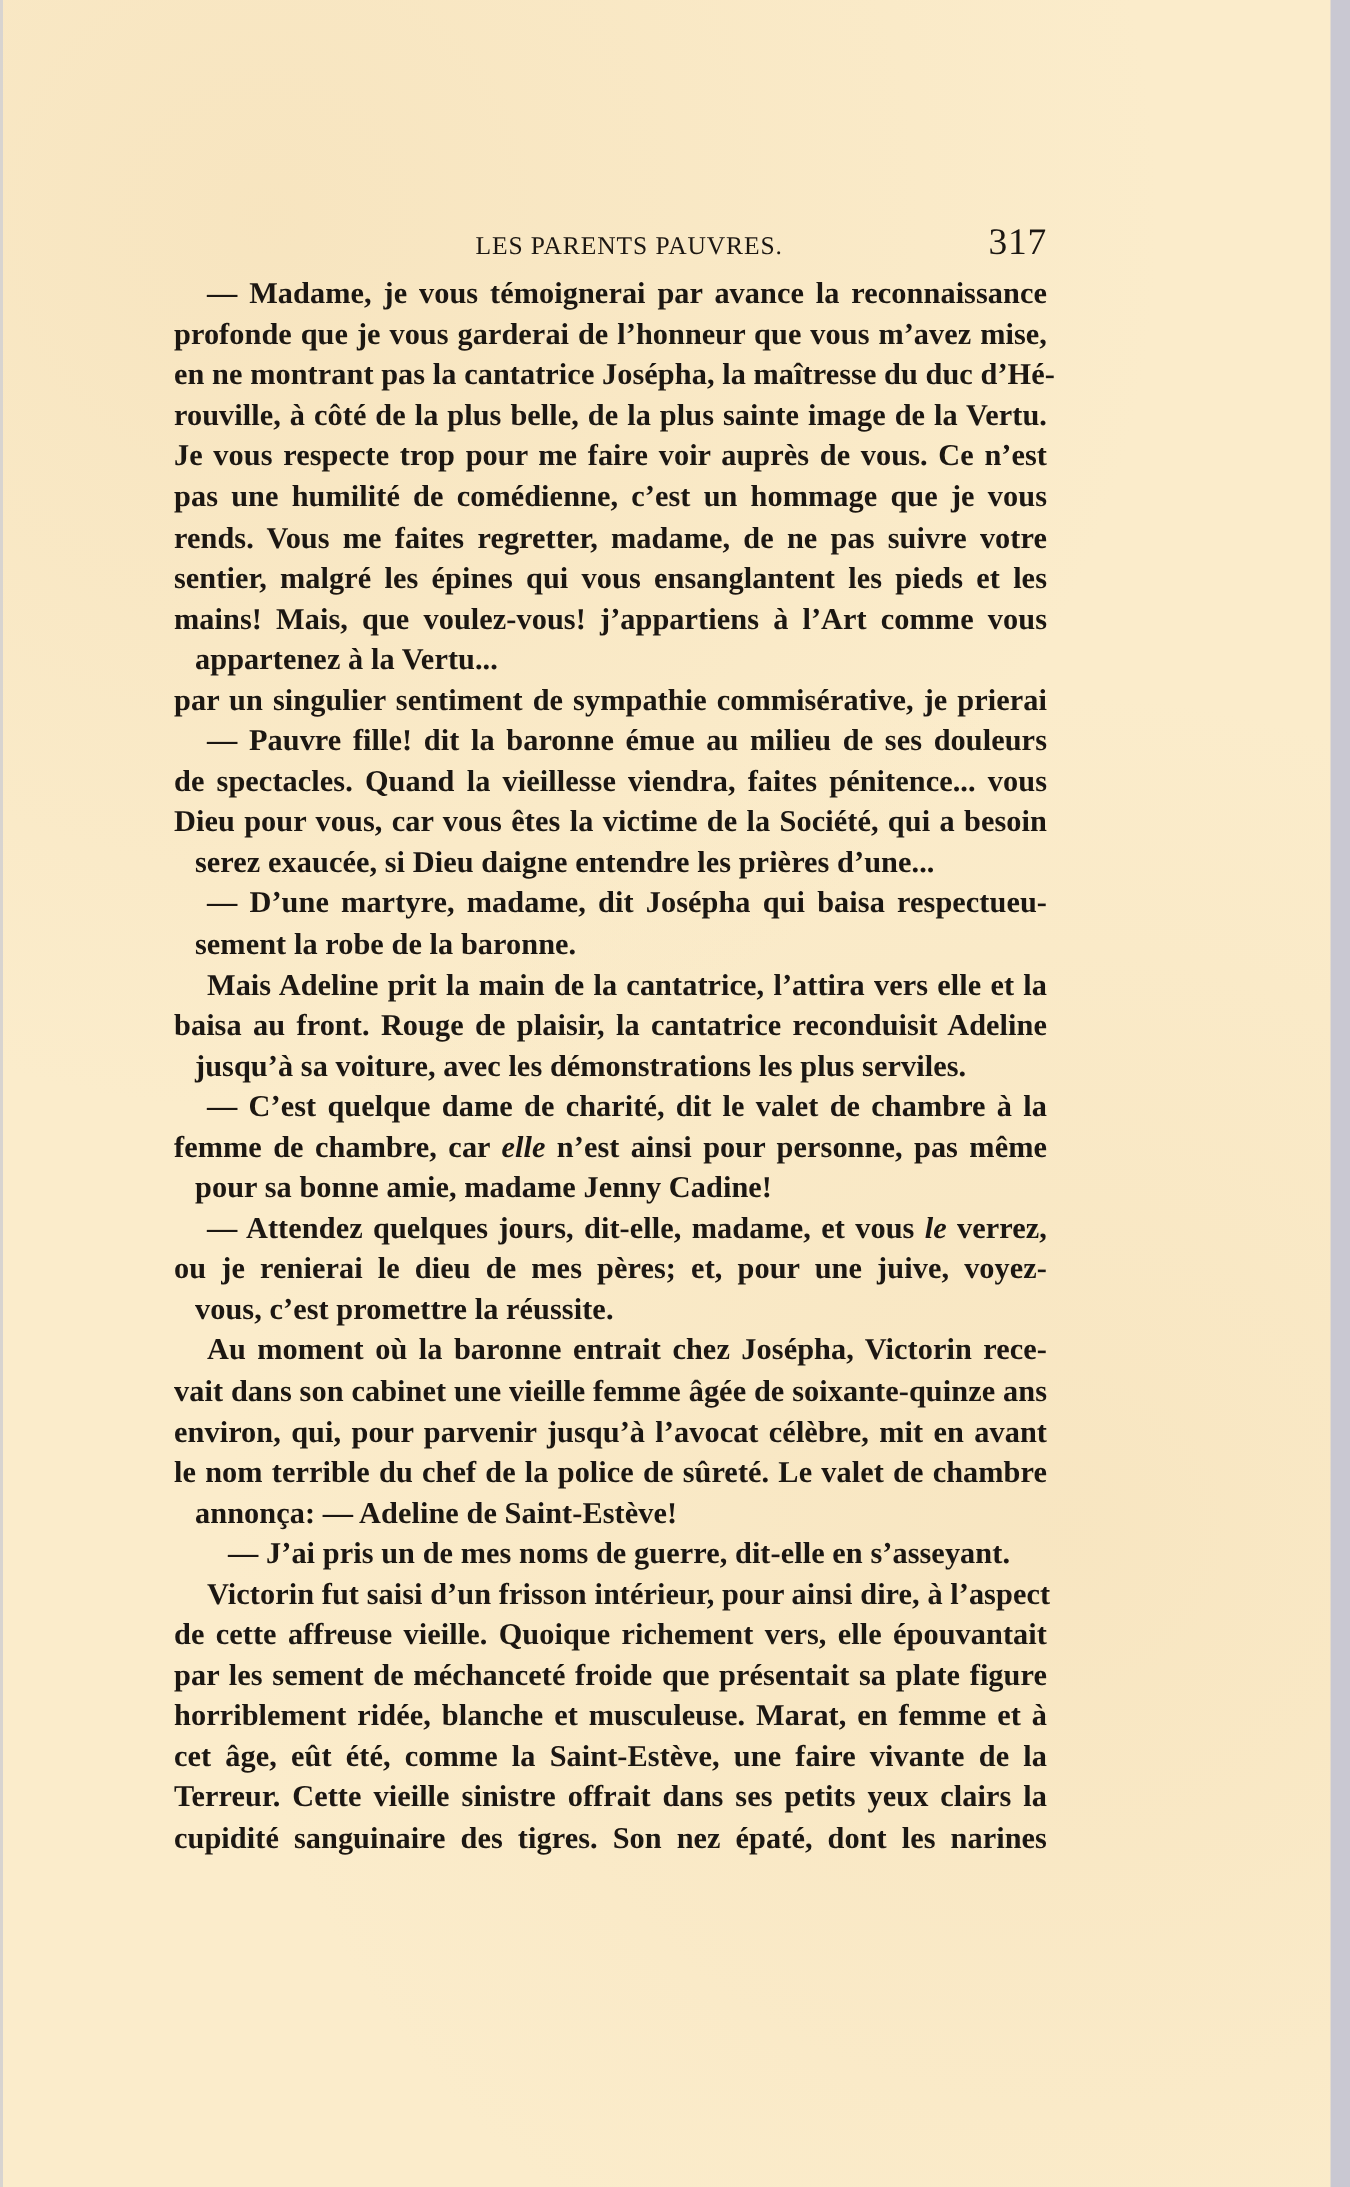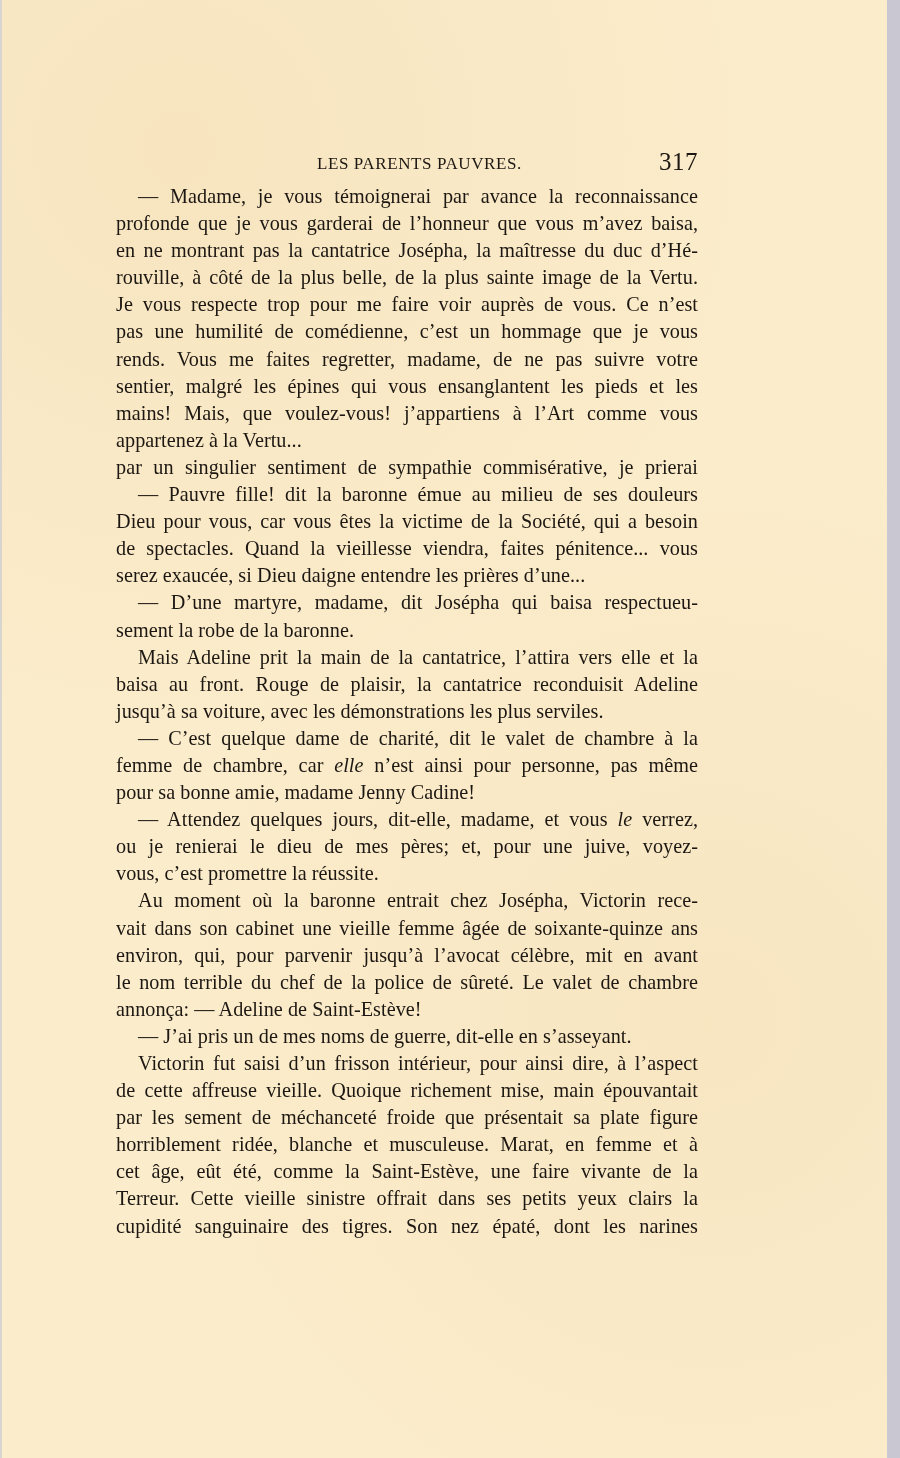--- a/index.html
+++ b/index.html
@@ -66,23 +66,25 @@
       line-height: 27.1px;
       color: #1c1712;
       letter-spacing: 0.05px;
     }
     .line {
       display: block;
       white-space: nowrap;
       text-align: justify;
       text-align-last: justify;
       height: 27.1px;
+      font-weight: bold;
     }
     .line.last {
       text-align-last: left;
+      margin-left: 14px;
     }
     .line.indent {
       padding-left: 22px;
     }
     em {
       font-style: italic;
       margin-top: 31px;
     }
   </style>
 </head>
@@ -92,35 +94,35 @@
   <div class="edge-left"></div>
 
   <div class="running-head">
     <span class="running-title">LES PARENTS PAUVRES.</span>
     <span class="page-number">317</span>
   </div>
 
   <div class="text-block" id="text-block">
       <div>
         <span class="line indent">— Madame, je vous témoignerai par avance la reconnaissance</span>
-        <span class="line">profonde que je vous garderai de l’honneur que vous m’avez baisa,</span>
+        <span class="line">profonde que je vous garderai de l’honneur que vous m’avez mise,</span>
         <span class="line">en ne montrant pas la cantatrice Josépha, la maîtresse du duc d’Hé-</span>
         <span class="line">rouville, à côté de la plus belle, de la plus sainte image de la Vertu.</span>
         <span class="line">Je vous respecte trop pour me faire voir auprès de vous. Ce n’est</span>
         <span class="line">pas une humilité de comédienne, c’est un hommage que je vous</span>
         <span class="line">rends. Vous me faites regretter, madame, de ne pas suivre votre</span>
         <span class="line">sentier, malgré les épines qui vous ensanglantent les pieds et les</span>
         <span class="line">mains! Mais, que voulez-vous! j’appartiens à l’Art comme vous</span>
         <span class="line last">appartenez à la Vertu...</span>
       </div>
       <div>
         <span class="line">par un singulier sentiment de sympathie commisérative, je prierai</span>
         <span class="line indent">— Pauvre fille! dit la baronne émue au milieu de ses douleurs</span>
+        <span class="line">de spectacles. Quand la vieillesse viendra, faites pénitence... vous</span>
         <span class="line">Dieu pour vous, car vous êtes la victime de la Société, qui a besoin</span>
-        <span class="line">de spectacles. Quand la vieillesse viendra, faites pénitence... vous</span>
         <span class="line last">serez exaucée, si Dieu daigne entendre les prières d’une...</span>
       </div>
       <div>
         <span class="line indent">— D’une martyre, madame, dit Josépha qui baisa respectueu-</span>
         <span class="line last">sement la robe de la baronne.</span>
       </div>
       <div>
         <span class="line indent">Mais Adeline prit la main de la cantatrice, l’attira vers elle et la</span>
         <span class="line">baisa au front. Rouge de plaisir, la cantatrice reconduisit Adeline</span>
         <span class="line last">jusqu’à sa voiture, avec les démonstrations les plus serviles.</span>
@@ -140,21 +142,21 @@
         <span class="line">vait dans son cabinet une vieille femme âgée de soixante-quinze ans</span>
         <span class="line">environ, qui, pour parvenir jusqu’à l’avocat célèbre, mit en avant</span>
         <span class="line">le nom terrible du chef de la police de sûreté. Le valet de chambre</span>
         <span class="line last">annonça: — Adeline de Saint-Estève!</span>
       </div>
       <div>
         <span class="line last indent">— J’ai pris un de mes noms de guerre, dit-elle en s’asseyant.</span>
       </div>
       <div>
         <span class="line indent">Victorin fut saisi d’un frisson intérieur, pour ainsi dire, à l’aspect</span>
-        <span class="line">de cette affreuse vieille. Quoique richement mise, main épouvantait</span>
+        <span class="line">de cette affreuse vieille. Quoique richement vers, elle épouvantait</span>
         <span class="line">par les sement de méchanceté froide que présentait sa plate figure</span>
         <span class="line">horriblement ridée, blanche et musculeuse. Marat, en femme et à</span>
         <span class="line">cet âge, eût été, comme la Saint-Estève, une faire vivante de la</span>
         <span class="line">Terreur. Cette vieille sinistre offrait dans ses petits yeux clairs la</span>
         <span class="line">cupidité sanguinaire des tigres. Son nez épaté, dont les narines</span>
       </div>
     </div>
 </div>
 
 </body></html>

